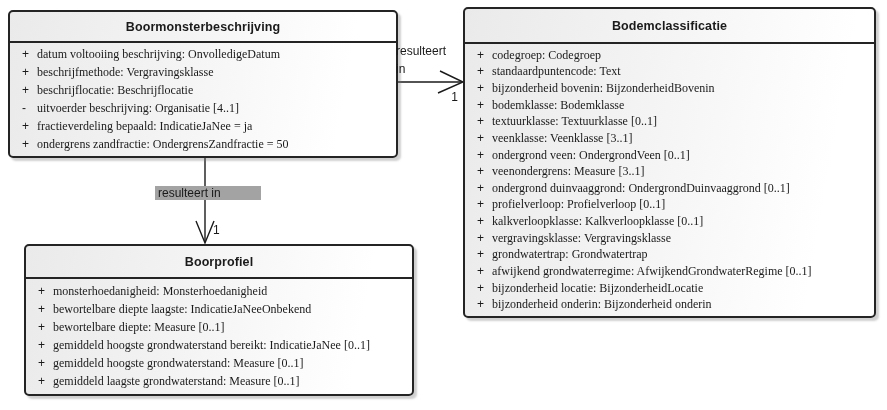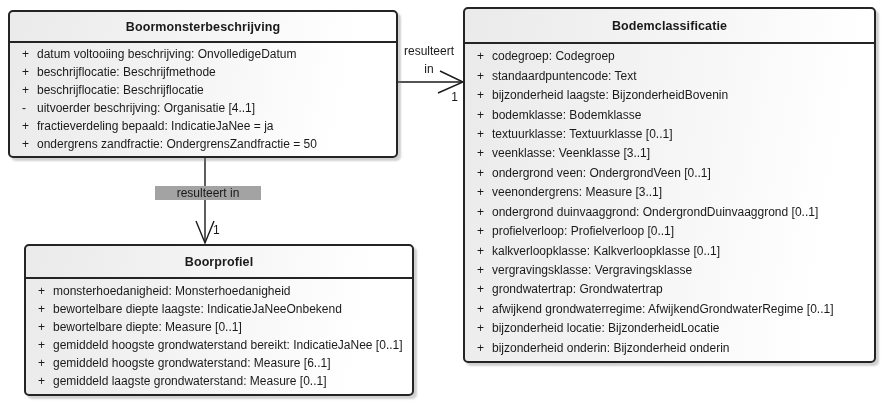--- a/index.html
+++ b/index.html
@@ -58,31 +58,32 @@
     white-space: nowrap;
   }
   .vis {
     flex: 0 0 27px;
     padding-left: 12px;
     box-sizing: border-box;
   }
   .attr-text {
     flex: 1 1 auto;
     overflow: hidden;
+    font-family: Liberation Serif, serif;
   }
   .assoc-label {
     position: absolute;
     font-size: 12px;
     line-height: 14px;
   }
   .label-masked {
     background: #a3a3a3;
     padding: 0 3px;
   }
-  .t-center { text-align: center; }
+  .t-center { text-align: left; }
   .t-right  { text-align: right; }
 </style>
 </head>
 <body>
 
 <div id="canvas">
 
   <svg id="assoc-svg" viewBox="0 0 887 410" xmlns="http://www.w3.org/2000/svg">
 
     <g stroke="#1a1a1a" stroke-width="1.4" fill="none">
@@ -100,21 +101,21 @@
     <div class="class-title" style="height:29px;">Boormonsterbeschrijving</div>
     <div class="attr-list">
 
         <div class="attr-row">
           <span class="vis">+</span>
           <span class="attr-text">datum voltooiing beschrijving: OnvolledigeDatum</span>
         </div>
 
         <div class="attr-row">
           <span class="vis">+</span>
-          <span class="attr-text">beschrijflocatie: Beschrijfmethode</span>
+          <span class="attr-text">beschrijfmethode: Vergravingsklasse</span>
         </div>
 
         <div class="attr-row">
           <span class="vis">+</span>
           <span class="attr-text">beschrijflocatie: Beschrijflocatie</span>
         </div>
 
         <div class="attr-row">
           <span class="vis">-</span>
           <span class="attr-text">uitvoerder beschrijving: Organisatie [4..1]</span>
@@ -125,37 +126,37 @@
           <span class="attr-text">fractieverdeling bepaald: IndicatieJaNee = ja</span>
         </div>
 
         <div class="attr-row">
           <span class="vis">+</span>
           <span class="attr-text">ondergrens zandfractie: OndergrensZandfractie = 50</span>
         </div>
       </div>
   </div>
 
-  <div class="class-box" style="left:463px; top:7px; width:413px; height:356px;">
+  <div class="class-box" style="left:463px; top:7px; width:413px; height:311px;">
     <div class="class-title" style="height:33px;">Bodemclassificatie</div>
     <div class="attr-list">
 
         <div class="attr-row">
           <span class="vis">+</span>
           <span class="attr-text">codegroep: Codegroep</span>
         </div>
 
         <div class="attr-row">
           <span class="vis">+</span>
           <span class="attr-text">standaardpuntencode: Text</span>
         </div>
 
         <div class="attr-row">
           <span class="vis">+</span>
-          <span class="attr-text">bijzonderheid laagste: BijzonderheidBovenin</span>
+          <span class="attr-text">bijzonderheid bovenin: BijzonderheidBovenin</span>
         </div>
 
         <div class="attr-row">
           <span class="vis">+</span>
           <span class="attr-text">bodemklasse: Bodemklasse</span>
         </div>
 
         <div class="attr-row">
           <span class="vis">+</span>
           <span class="attr-text">textuurklasse: Textuurklasse [0..1]</span>
@@ -237,21 +238,21 @@
           <span class="attr-text">bewortelbare diepte: Measure [0..1]</span>
         </div>
 
         <div class="attr-row">
           <span class="vis">+</span>
           <span class="attr-text">gemiddeld hoogste grondwaterstand bereikt: IndicatieJaNee [0..1]</span>
         </div>
 
         <div class="attr-row">
           <span class="vis">+</span>
-          <span class="attr-text">gemiddeld hoogste grondwaterstand: Measure [6..1]</span>
+          <span class="attr-text">gemiddeld hoogste grondwaterstand: Measure [0..1]</span>
         </div>
 
         <div class="attr-row">
           <span class="vis">+</span>
           <span class="attr-text">gemiddeld laagste grondwaterstand: Measure [0..1]</span>
         </div>
       </div>
   </div>
 
   <div class="assoc-label t-center" style="left:396px; top:44px; width:66px;">resulteert</div>

